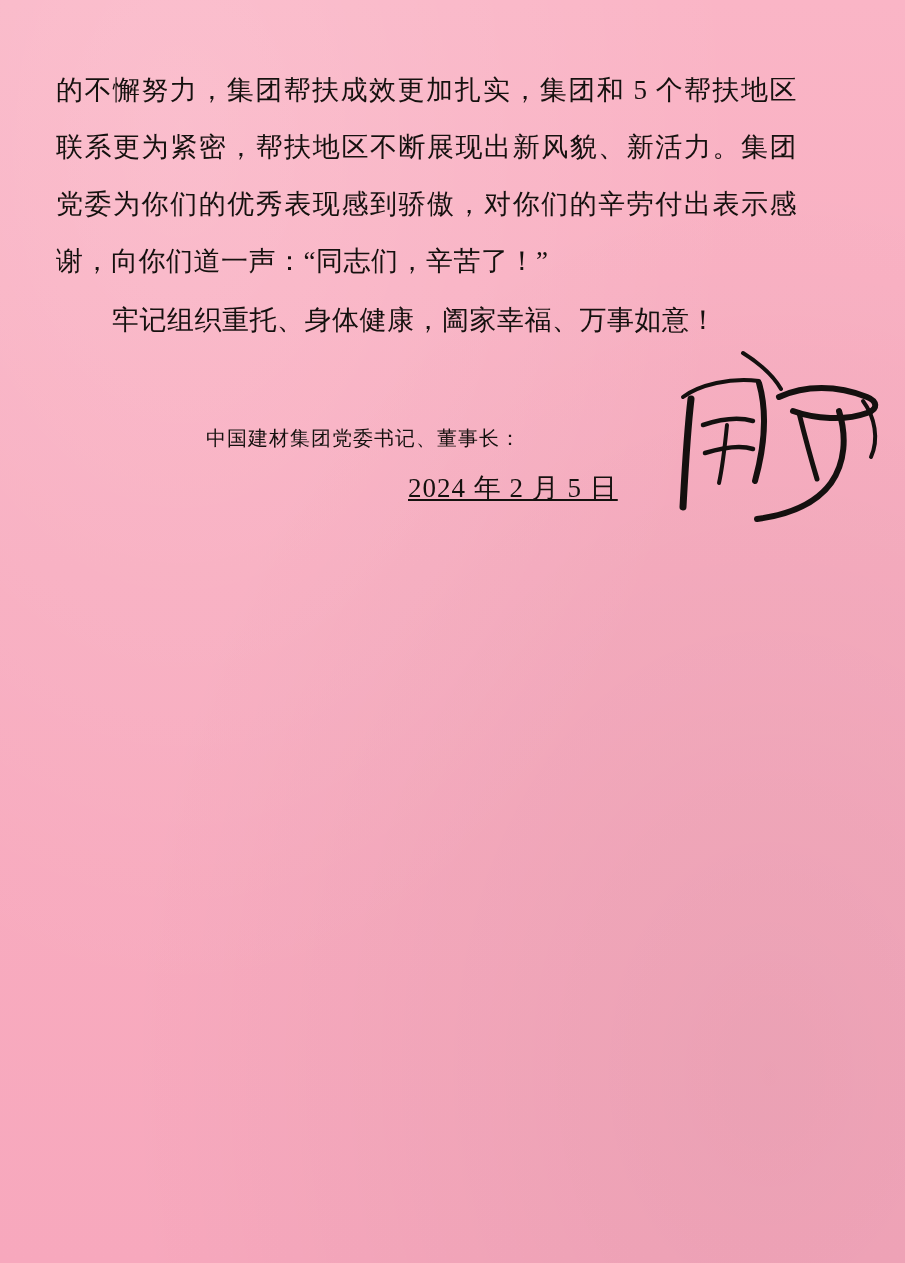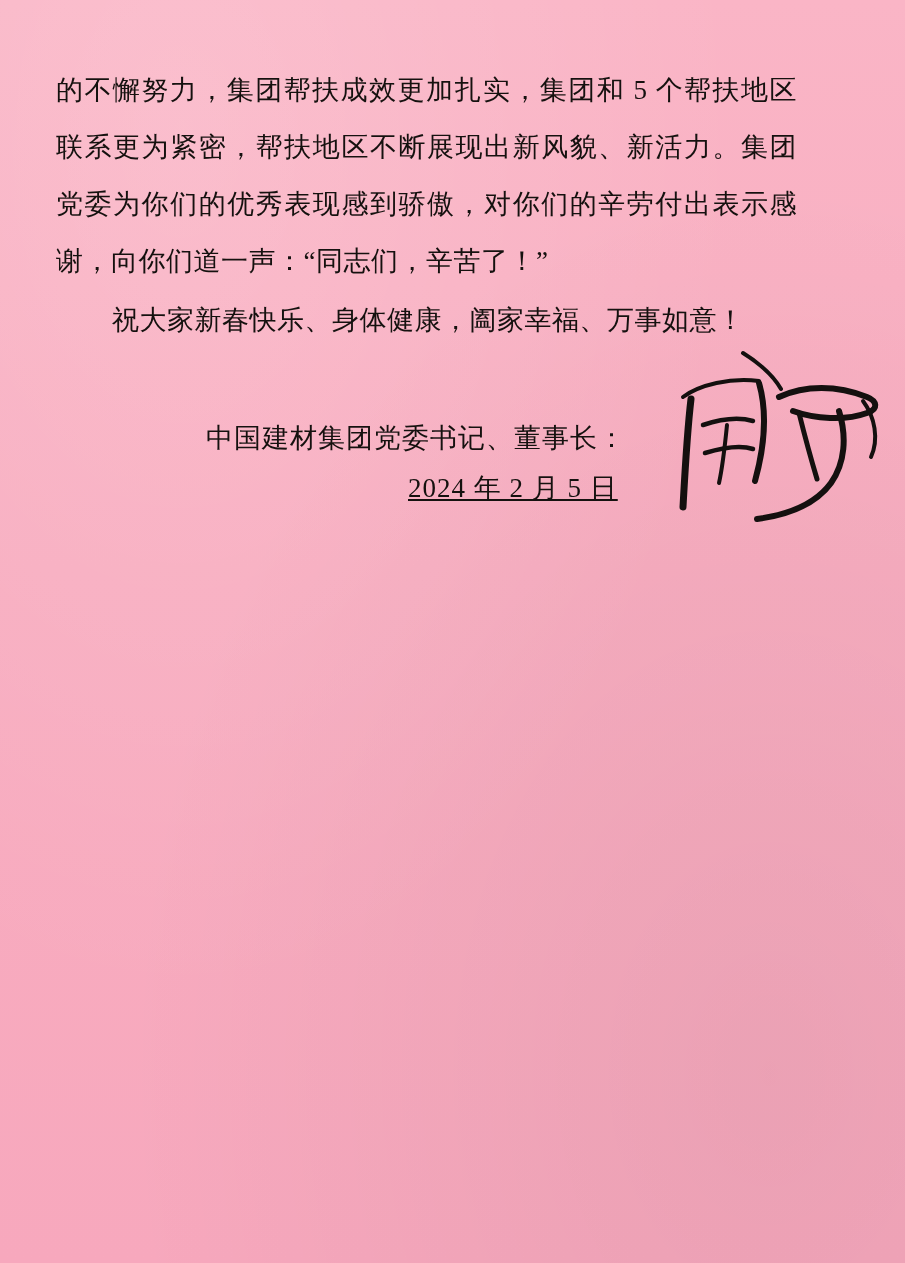--- a/index.html
+++ b/index.html
@@ -46,21 +46,21 @@
   }
   .para + .para {
     margin-top: 2px;
   }
   .sign-block {
     margin-top: 64px;
     position: relative;
     padding-left: 150px;
   }
   .sign-line {
-    font-size: 27px;
+    font-size: 20px;
     line-height: 50px;
     color: #15110f;
     letter-spacing: 1px;
     white-space: nowrap;
   }
   .sign-date {
     font-size: 27px;
     line-height: 50px;
     color: #15110f;
     letter-spacing: 1px;
@@ -79,21 +79,21 @@
 </head>
 <body>
 
 <div class="paper"></div>
 
 <div class="doc">
 
   <p class="para">的不懈努力，集团帮扶成效更加扎实，集团和 5 个帮扶地区联系更为紧密，帮扶地区不断展现出新风貌、新活力。集团党委为你们的优秀表现感到骄傲，对你们的辛劳付出表示感谢，向你们道一声：“同志们，辛苦了！”</p>
 
 
-  <p class="para indent">祝大家新春快乐、身体健康，阖家幸福、万事如意！</p>
+  <p class="para indent">牢记组织重托、身体健康，阖家幸福、万事如意！</p>
 
   <div class="sign-block">
     <div class="sign-line">中国建材集团党委书记、董事长：</div>
     <div class="sign-date">2024 年 2 月 5 日</div>
 
     <svg class="signature" viewBox="0 0 250 200" aria-hidden="true">
       <g fill="none" stroke="#14100f" stroke-linecap="round" stroke-linejoin="round">
         <path d="M44 56 C60 44, 92 36, 120 40" stroke-width="4"></path>
         <path d="M52 58 C48 92, 46 130, 44 166" stroke-width="7"></path>
         <path d="M120 42 C128 70, 126 104, 116 140" stroke-width="6"></path>

